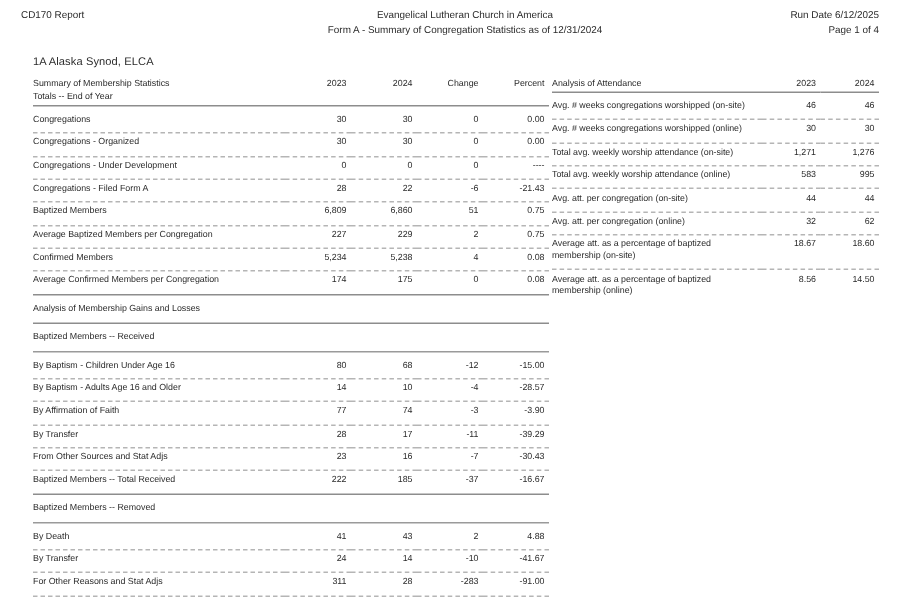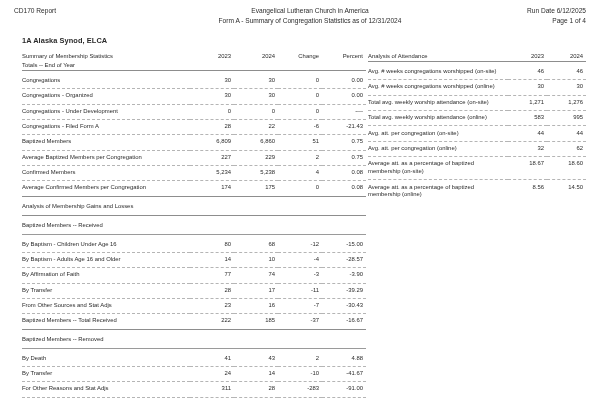--- a/index.html
+++ b/index.html
@@ -33,21 +33,21 @@
   }
   .hdr-left { width: 150px; }
   .hdr-center { flex: 1; text-align: center; }
   .hdr-right { width: 130px; text-align: right; }
   .hdr-center div, .hdr-right div, .hdr-left div { white-space: nowrap; }
 
   .synod-title {
     margin-top: 11px;
     margin-left: 8px;
     font-size: 7.4px;
-    font-weight: bold;
+    font-weight: normal;
     letter-spacing: .01em;
   }
 
   
   .body-cols {
     display: flex;
     margin-top: 7px;
     gap: 0;
   }
   .col-left { width: 344px; padding-left: 8px; box-sizing: border-box; }

